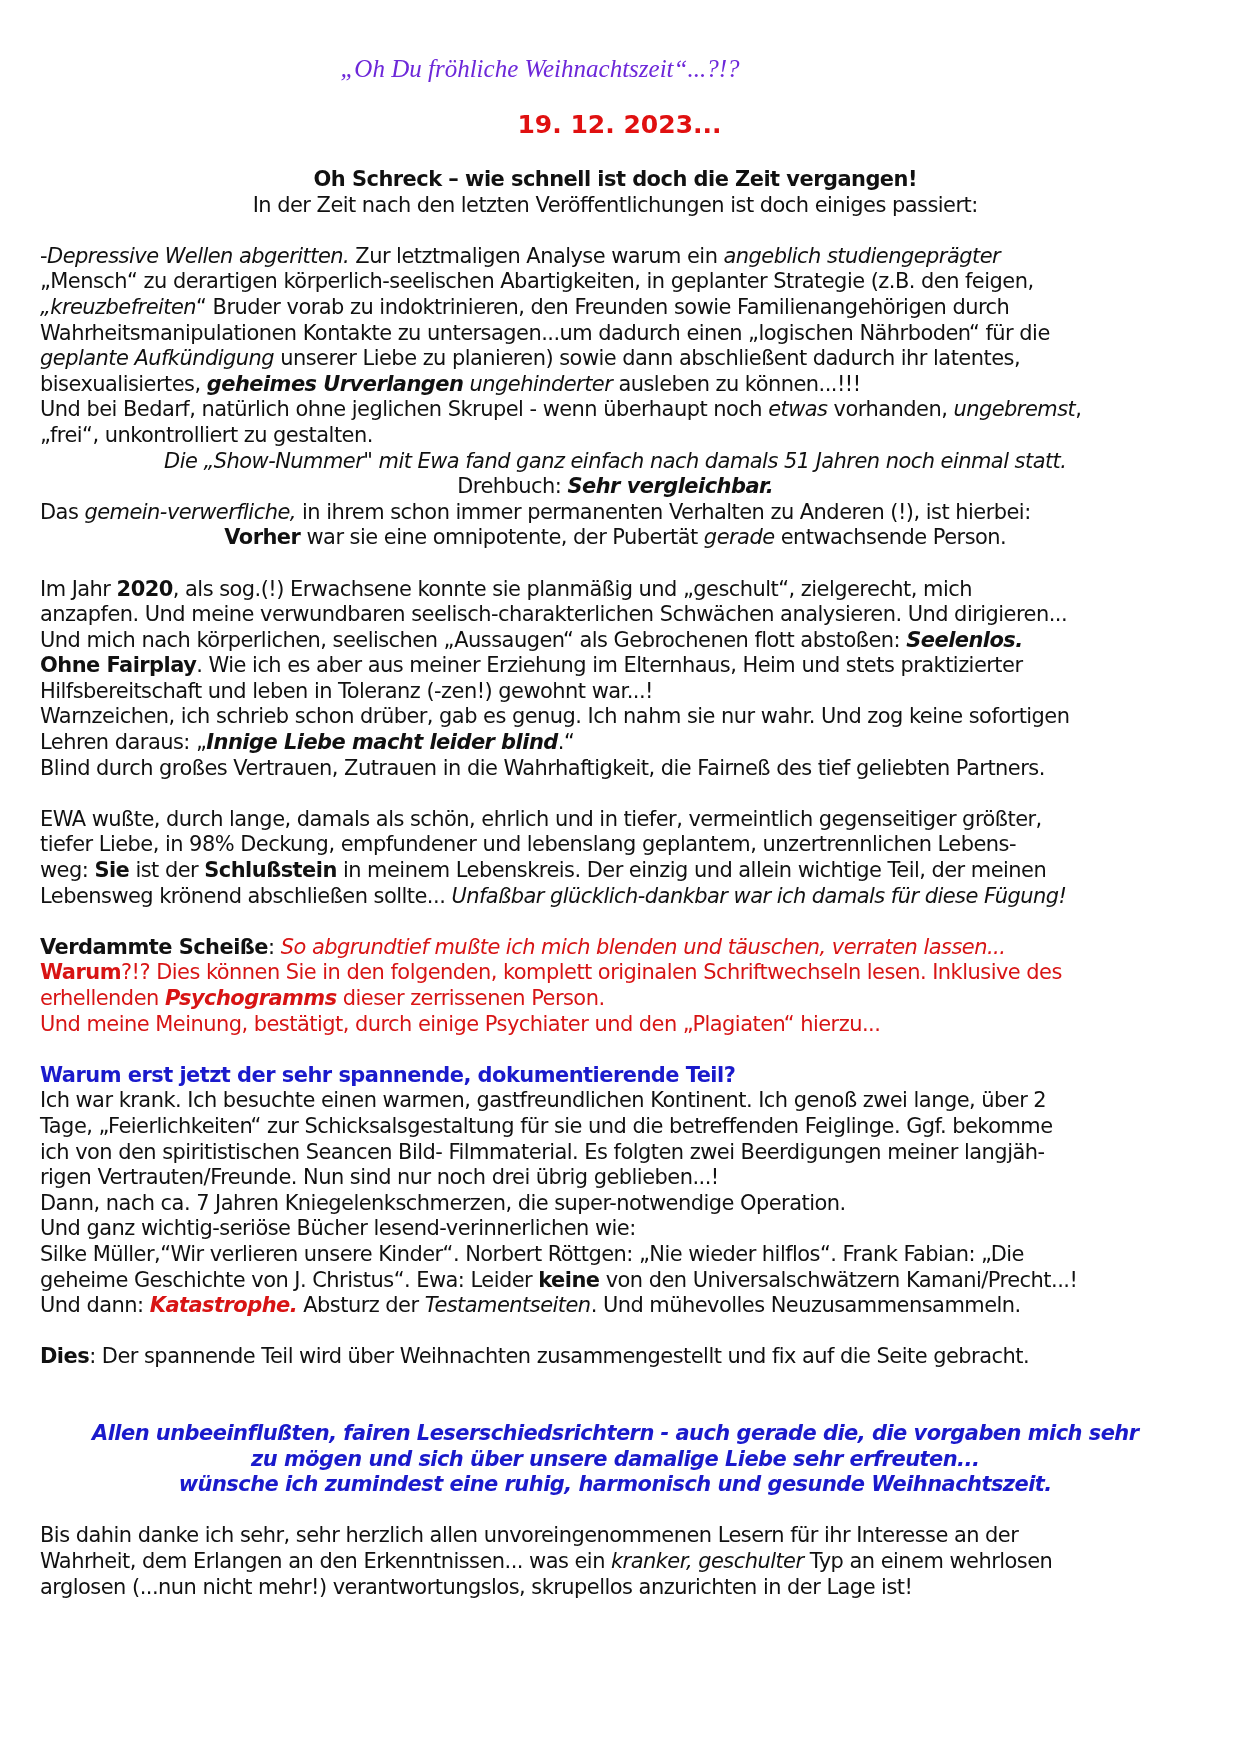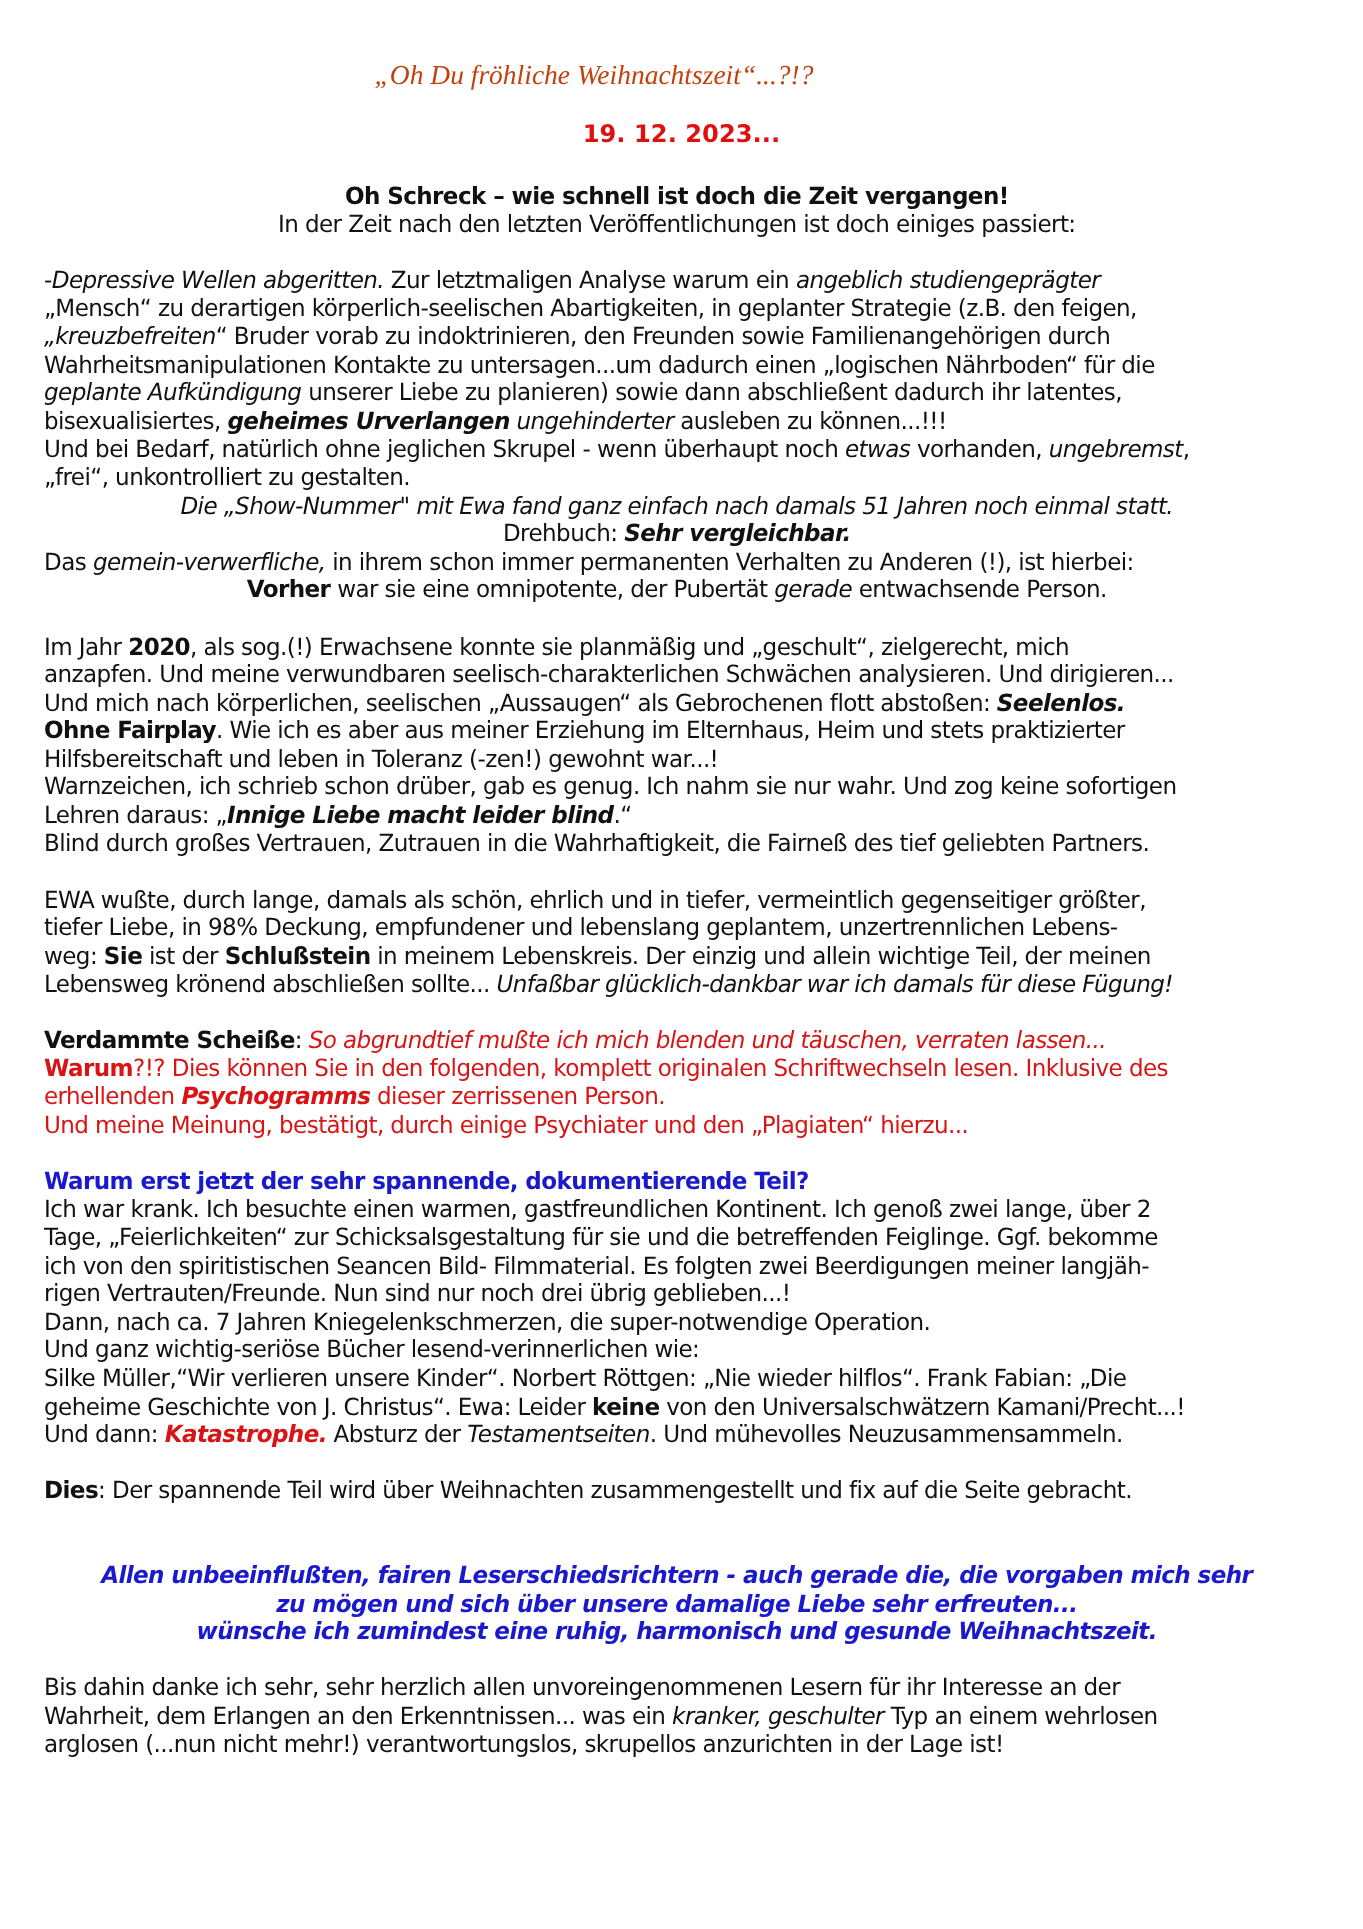--- a/index.html
+++ b/index.html
@@ -1,22 +1,22 @@
 <!DOCTYPE html>
 <html><head>
 <meta charset="utf-8">
 <style>
   html, body { margin: 0; padding: 0; background: #ffffff; }
   body { width: 1239px; height: 1754px; position: relative; overflow: hidden;
          font-family: "DejaVu Sans Condensed", "DejaVu Sans", sans-serif; color: #111; }
   .page { position: absolute; left: 0; top: 0; width: 1239px; height: 1754px; }
   .title { position: absolute; top: 55px; left: 0; width: 1080px; text-align: center;
-           font-family: "Liberation Serif", serif; font-style: italic; font-size: 25px; color: #c2410c; }
+           font-family: "Liberation Serif", serif; font-style: italic; font-size: 25px; color: #6d28d9; }
   .date { position: absolute; top: 110px; left: 0; width: 1239px; text-align: center;
-          font-family: "DejaVu Sans", sans-serif; font-weight: bold; font-size: 22px; color: #e01010; }
+          font-family: "DejaVu Sans", sans-serif; font-weight: bold; font-size: 25px; color: #e01010; }
   .body { position: absolute; top: 166px; left: 40px; width: 1180px; font-size: 21.5px; line-height: 25.6px;
           font-family: "DejaVu Sans", sans-serif; letter-spacing: -0.55px; transform: scaleX(0.975); transform-origin: left top; }
   .line { white-space: nowrap; display: block; min-height: 25.6px; }
   .center { text-align: center; width: 1180px; }
   .gap { height: 25.6px; }
   .i { font-style: italic; }
   .b { font-weight: bold; }
   .red { color: #d81414; }
   .blue { color: #1a1acc; }
   .closing { font-weight: bold; font-style: italic; color: #1a1acc; text-align: center; width: 1180px; font-size: 21.5px; }

